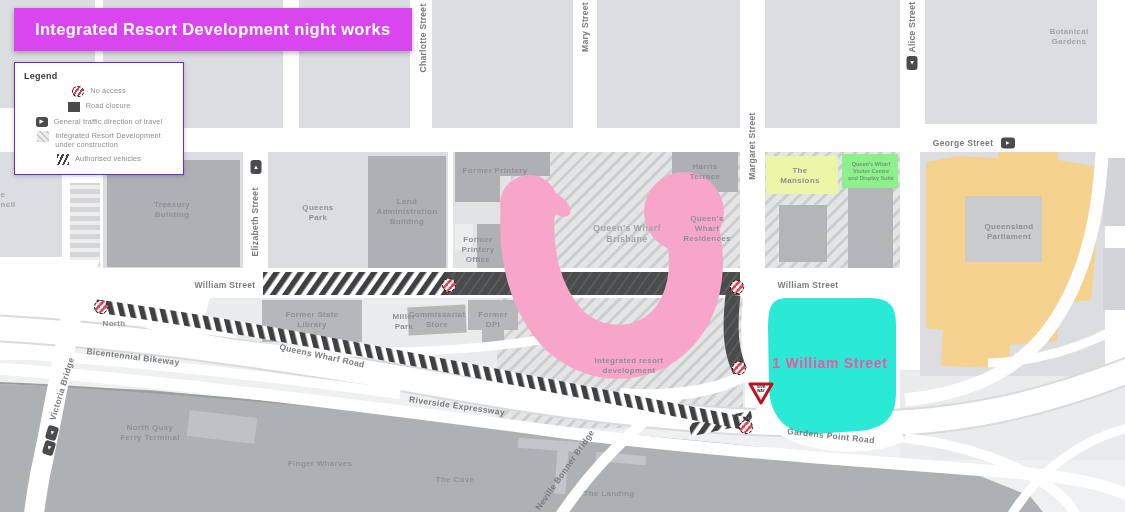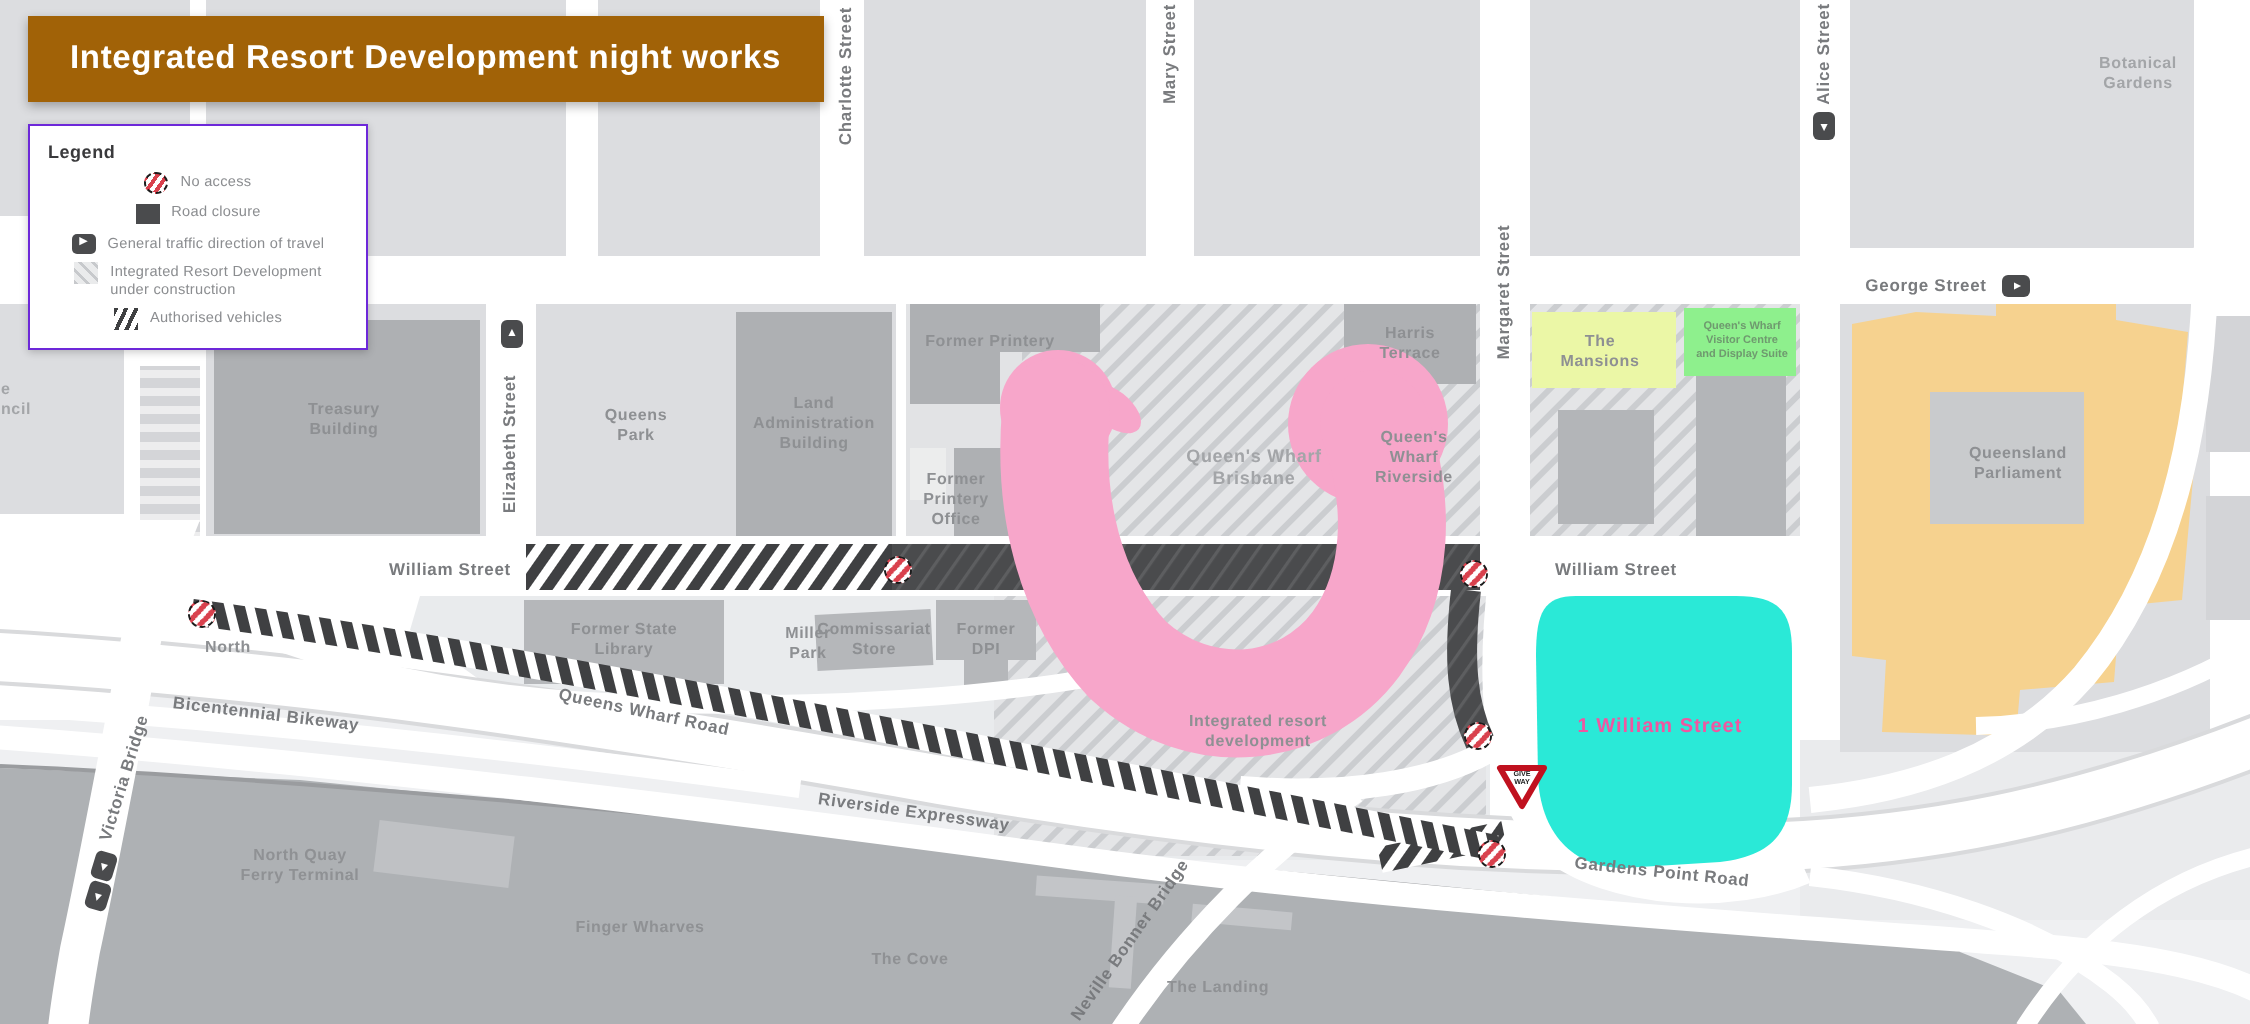--- a/index.html
+++ b/index.html
@@ -8,22 +8,22 @@
   #basemap{position:absolute;left:0;top:0;}
   .lbl{position:absolute;font-weight:700;white-space:pre-line;text-align:center;
        line-height:1.25;letter-spacing:.04em;color:#a3a5a8;font-size:8px;
        transform:translate(-50%,-50%);pointer-events:none;}
   .lbl.dk{color:#8e9093;}
   .lbl.river{color:#8f9194;}
   .lbl.street{color:#797b7e;font-size:8.5px;}
   .lbl.big{font-size:9px;}
   .lbl.tiny{font-size:5.5px;letter-spacing:0;}
   .lbl.green{color:#6f9a6f;}
-  .lbl.pinktxt{color:#ef57a1;font-size:10px;letter-spacing:.05em;}
-  .title-banner{position:absolute;left:14px;top:8px;background:#a16207;color:#fff;
+  .lbl.pinktxt{color:#ef57a1;font-size:14px;letter-spacing:.05em;}
+  .title-banner{position:absolute;left:14px;top:8px;background:#d946ef;color:#fff;
        font-size:16.5px;font-weight:700;letter-spacing:.02em;padding:12px 21px;
        box-shadow:0 2px 5px rgba(0,0,0,.3);}
   .legend{position:absolute;left:14px;top:62px;width:150px;background:#fff;
        padding:8px 9px 9px 9px;box-shadow:0 1px 4px rgba(0,0,0,.22);border:1px solid #6d28d9;}
   .legend-title{font-size:9px;font-weight:700;color:#3a3a3c;letter-spacing:.03em;margin-bottom:4px;}
   .lrow{display:flex;gap:6px;align-items:flex-start;margin-top:4.5px;font-size:7.3px;
        color:#8b8d90;letter-spacing:.02em;line-height:1.3;white-space:pre-line;justify-content:center;}
   .licon{flex:0 0 12px;height:11px;margin-top:0;}
   .ic-noaccess{width:11px;height:11px;border-radius:50%;border:1px dashed #1c1c1c;
        background:repeating-linear-gradient(125deg,#d9414d 0 2px,#fff 2px 4px);box-sizing:border-box;}
@@ -226,21 +226,21 @@
   <div class="lbl dk" style="left:495px;top:171px">Former Printery</div>
   <div class="lbl dk" style="left:478px;top:250px">Former
 Printery
 Office</div>
   <div class="lbl dk" style="left:705px;top:172px">Harris
 Terrace</div>
   <div class="lbl big" style="left:627px;top:234px">Queen's Wharf
 Brisbane</div>
   <div class="lbl dk" style="left:707px;top:229px">Queen's
 Wharf
-Riverside</div>
+Residences</div>
   <div class="lbl dk" style="left:629px;top:366px">Integrated resort
 development</div>
   <div class="lbl dk" style="left:800px;top:176px">The
 Mansions</div>
   <div class="lbl tiny green" style="left:871px;top:171px">Queen's Wharf
 Visitor Centre
 and Display Suite</div>
   <div class="lbl dk" style="left:1009px;top:232px">Queensland
 Parliament</div>
   <div class="lbl pinktxt" style="left:830px;top:364px">1 William Street</div>

